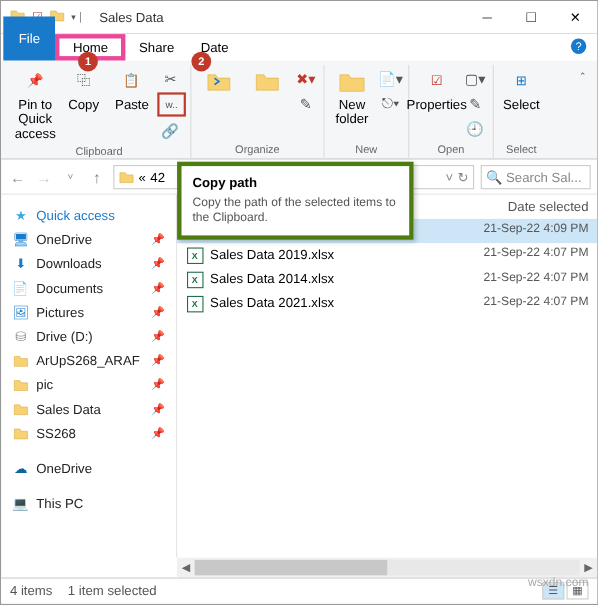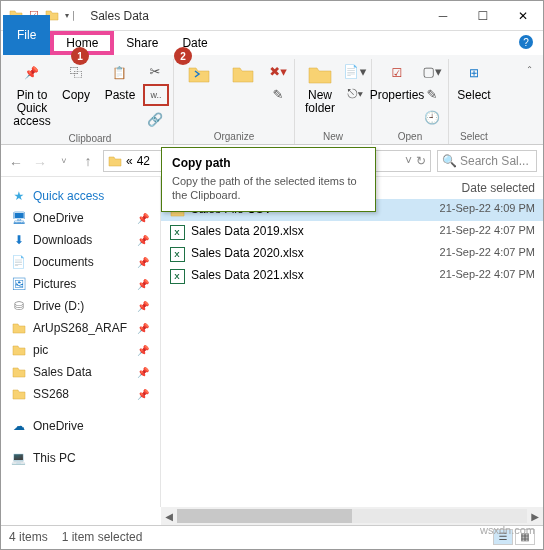--- a/index.html
+++ b/index.html
@@ -39,21 +39,21 @@
 .titem .pn{margin-left:auto;color:#999;font-size:10px}
 .ticon{width:16px;height:16px;display:flex;align-items:center;justify-content:center}
 .list{flex:1;position:relative}
 .lhead{display:flex;color:#555;font-size:11px;padding:4px 8px}
 .lhead .hname{flex:1}
 .lrow{display:flex;align-items:flex-start;padding:3px 8px;gap:6px}
 .lrow.sel{background:#cde6f7}
 .lrow .fname{flex:1}
 .lrow .fdate{color:#555;font-size:11px}
 .ficon{width:16px;height:16px;display:flex;align-items:center;justify-content:center}
-.tooltip{position:absolute;left:160px;top:146px;width:215px;background:#fff;border:1px solid #4d7c0f;padding:8px 10px;box-shadow:2px 2px 4px rgba(0,0,0,.2);z-index:10}
+.tooltip{position:absolute;left:160px;top:146px;width:215px;background:#fff;border:4px solid #4d7c0f;padding:8px 10px;box-shadow:2px 2px 4px rgba(0,0,0,.2);z-index:10}
 .tooltip .tt-title{font-weight:bold;margin-bottom:4px}
 .tooltip .tt-body{color:#555;font-size:11px;line-height:1.3}
 .hscroll{display:flex;align-items:center;height:18px;background:#f0f0f0;margin:0 0 0 160px}
 .hscroll .tr{width:16px;text-align:center;color:#666;font-size:10px}
 .hscroll .track{flex:1;height:14px;background:#e8e8e8;position:relative}
 .hscroll .thumb{position:absolute;left:0;width:50%;height:14px;background:#c8c8c8}
 .status{height:22px;border-top:1px solid #ccc;display:flex;align-items:center;padding:0 8px;font-size:11px;color:#555;gap:14px;background:#fff}
 .status .vbtns{margin-left:auto;display:flex;gap:2px}
 .vbtn{width:20px;height:16px;border:1px solid #ccc;display:flex;align-items:center;justify-content:center;font-size:10px}
 .vbtn.on{background:#cde6f7}
@@ -327,21 +327,21 @@
     <span class="ficon">
             <span class="xl">X</span>
           </span>
     <span class="fname">Sales Data 2019.xlsx</span>
     <span class="fdate">21-Sep-22 4:07 PM</span>
   </div>
         <div class="lrow ">
     <span class="ficon">
             <span class="xl">X</span>
           </span>
-    <span class="fname">Sales Data 2020.xlsx</span>
+    <span class="fname">Sales Data 2014.xlsx</span>
     <span class="fdate">21-Sep-22 4:07 PM</span>
   </div>
         <div class="lrow ">
     <span class="ficon">
             <span class="xl">X</span>
           </span>
     <span class="fname">Sales Data 2021.xlsx</span>
     <span class="fdate">21-Sep-22 4:07 PM</span>
   </div>
       </div>

